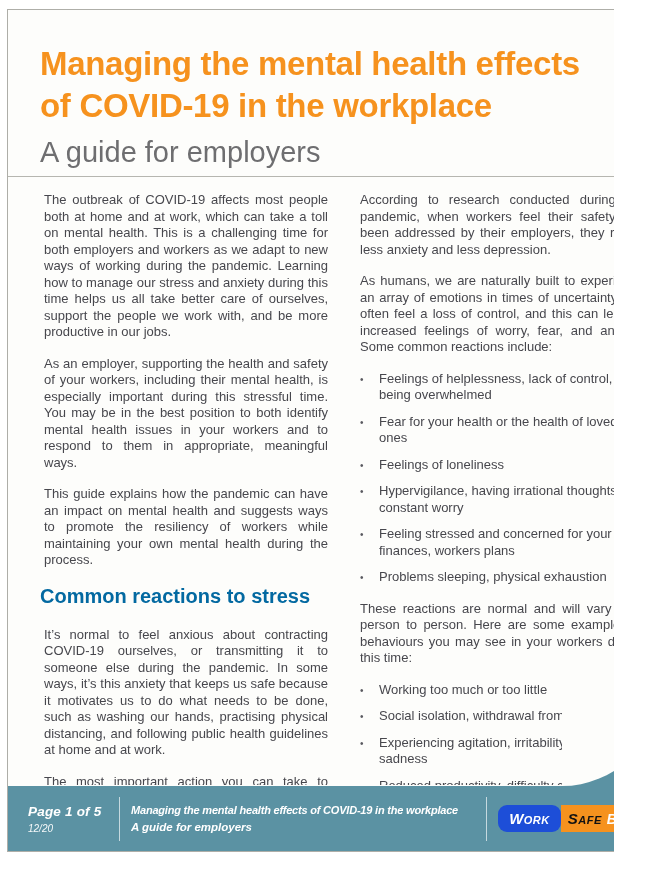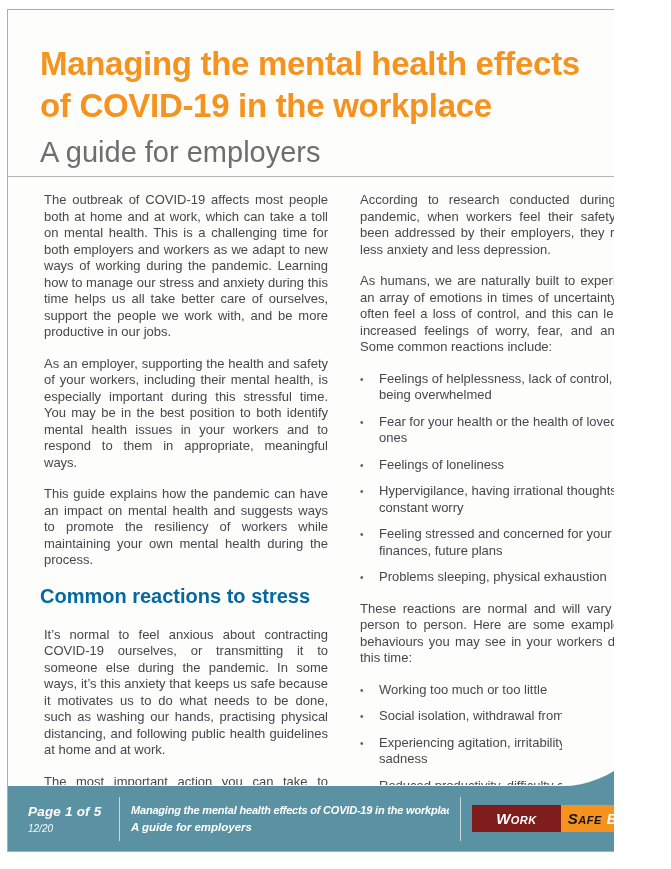--- a/index.html
+++ b/index.html
@@ -62,23 +62,23 @@
   .footer-left { width:80px; flex:none; }
   .page-label { font-size:13.5px; font-weight:bold; letter-spacing:0.2px; }
   .date-label { font-size:10px; margin-top:4px; opacity:0.95; }
   .f-div { width:1px; height:44px; background:rgba(255,255,255,0.65); margin:0 11px; flex:none; }
   .footer-center { flex:1; overflow:hidden; }
   .f-title { font-size:11px; font-weight:bold; letter-spacing:-0.2px; white-space:nowrap; }
   .f-sub { font-size:11.5px; font-weight:bold; margin-top:5px; white-space:nowrap; }
 
   .logo { display:flex; flex:none; height:27px; }
   .logo-work {
-    background:#7f1d1d; color:#ffffff; display:flex; align-items:center;
-    padding:0 24px; font-weight:bold; font-size:15px;
-    font-variant:small-caps; letter-spacing:0.5px;
+    background:#1d4ed8; color:#ffffff; display:flex; align-items:center;
+    padding:0 11px; font-weight:bold; font-size:15px;
+    font-variant:small-caps; letter-spacing:0.5px;border-radius:9px;
   }
   .logo-safe-box {
     background:#F6921E; display:flex; align-items:center; padding:0 7px;
     font-weight:bold; font-size:15px; font-variant:small-caps; letter-spacing:0.5px;
   }
   .logo-safe { color:#121212;text-align:center; }
   .logo-bc { color:#ffffff; margin-left:5px; font-variant:normal; font-size:14px; }
 </style>
 </head>
 <body>
@@ -106,21 +106,21 @@
       </div>
 
       <div class="col">
         <p>According to research conducted during the pandemic, when workers feel their safety has been addressed by their employers, they report less anxiety and less depression.</p>
         <p>As humans, we are naturally built to experience an array of emotions in times of uncertainty. We often feel a loss of control, and this can lead to increased feelings of worry, fear, and anxiety. Some common reactions include:</p>
         <ul class="bullets">
           <li><span class="bullet"></span><span>Feelings of helplessness, lack of control, and being overwhelmed</span></li>
           <li><span class="bullet"></span><span>Fear for your health or the health of loved ones</span></li>
           <li><span class="bullet"></span><span>Feelings of loneliness</span></li>
           <li><span class="bullet"></span><span>Hypervigilance, having irrational thoughts, and constant worry</span></li>
-          <li><span class="bullet"></span><span>Feeling stressed and concerned for your finances, future plans</span></li>
+          <li><span class="bullet"></span><span>Feeling stressed and concerned for your finances, workers plans</span></li>
           <li><span class="bullet"></span><span>Problems sleeping, physical exhaustion</span></li>
         </ul>
         <p>These reactions are normal and will vary from person to person. Here are some examples of behaviours you may see in your workers during this time:</p>
         <ul class="bullets">
           <li><span class="bullet"></span><span>Working too much or too little</span></li>
           <li><span class="bullet"></span><span>Social isolation, withdrawal from others</span></li>
           <li><span class="bullet"></span><span>Experiencing agitation, irritability, anger, sadness</span></li>
           <li><span class="bullet"></span><span>Reduced productivity, difficulty concentrating on tasks, easily distracted</span></li>
 
         </ul>

